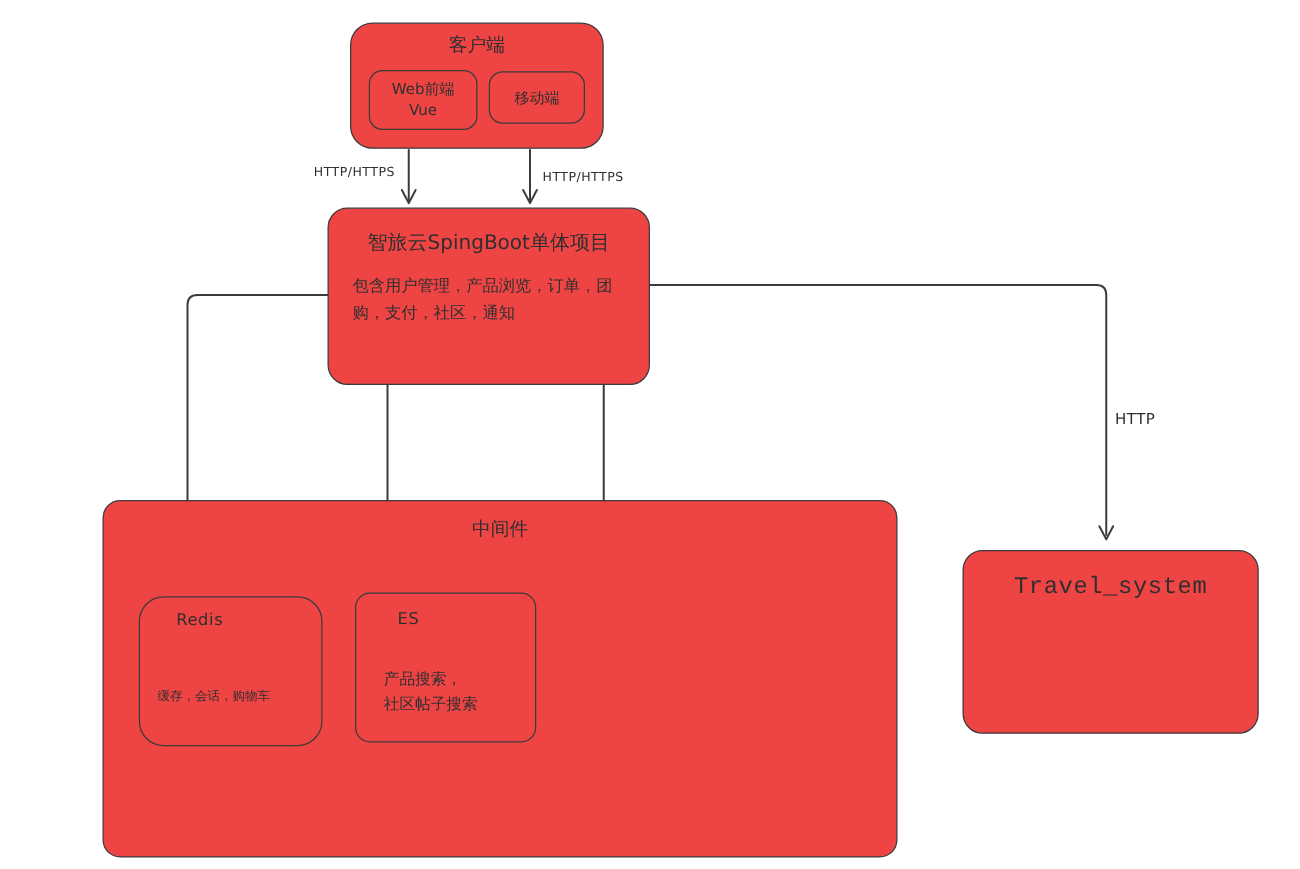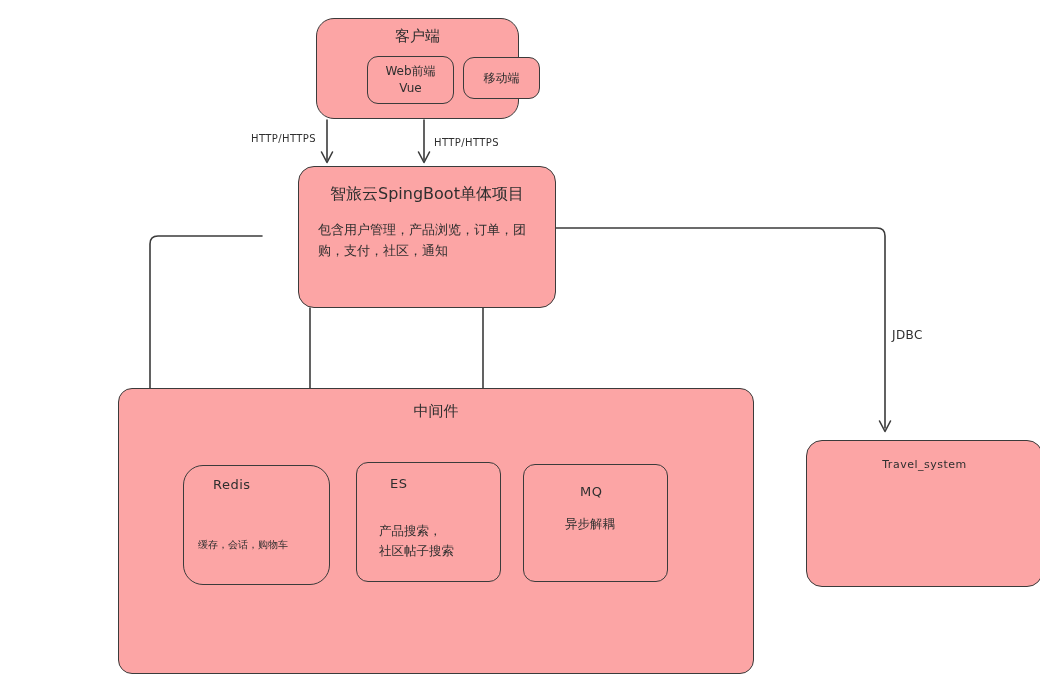--- a/index.html
+++ b/index.html
@@ -12,23 +12,22 @@
     width: 1040px;
     height: 695px;
     background: #ffffff;
     font-family: "DejaVu Sans", "Liberation Sans", sans-serif;
     color: #3b3b3b;
     overflow: hidden;
   }
   .node {
     position: absolute;
     border: 1.6px solid #3b3b3b;
-    background: #fca5a5;
+    background: #ef4444;
     box-sizing: border-box;
-    margin-left: 36px;
   }
   .label {
     position: absolute;
     color: #2f2f2f;
     white-space: pre-line;
   }
   .centered { text-align: center; left: 0; right: 0; }
   #svg-overlay {
     position: absolute;
     left: 0; top: 0;
@@ -96,39 +95,35 @@
 
   <div class="edge-label" style="left:251px; top:133px;">HTTP/HTTPS</div>
   <div class="edge-label" style="left:434px; top:137px;">HTTP/HTTPS</div>
 
   <div class="node" style="left:262px; top:166px; width:258px; height:142px; border-radius:16px;padding-left:26px;">
     <div class="label centered" style="top:17px; font-size:16px;">智旅云SpingBoot单体项目</div>
     <div class="label" style="left:19px; right:10px; top:52px; font-size:13px; line-height:1.65;">包含用户管理，产品浏览，订单，团
 购，支付，社区，通知</div>
   </div>
 
-  <div class="edge-label" style="left:892px; top:328px; font-size:12px;">JDBC</div>
+  <div class="edge-label" style="left:892px; top:328px; font-size:12px;">HTTP</div>
 
-  <div class="node" style="left:82px; top:388px; width:636px; height:286px; border-radius:14px;">
+  <div class="node" style="left:82px; top:400px; width:636px; height:286px; border-radius:14px;">
     <div class="label centered" style="top:13px; font-size:15px;">中间件</div>
 
     <div class="node" style="left:28px; top:76px; width:147px; height:120px; border-radius:20px;text-align:center;">
       <div class="label" style="left:29px; top:11px; font-size:13px; letter-spacing:0.5px;">Redis</div>
       <div class="label" style="left:14px; top:72px; font-size:10px;">缓存，会话，购物车</div>
     </div>
 
     <div class="node" style="left:201px; top:73px; width:145px; height:120px; border-radius:12px;">
       <div class="label" style="left:33px; top:13px; font-size:13px; letter-spacing:0.5px;">ES</div>
       <div class="label" style="left:22px; top:58px; font-size:12.5px; line-height:1.6;">产品搜索，
 社区帖子搜索</div>
     </div>
 
-    <div class="node" style="left:368px; top:75px; width:145px; height:118px; border-radius:12px;">
-      <div class="label" style="left:56px; top:19px; font-size:13px; letter-spacing:0.5px;">MQ</div>
-      <div class="label" style="left:41px; top:51px; font-size:12.5px;">异步解耦</div>
-    </div>
   </div>
 
   <div class="node" style="left:770px; top:440px; width:237px; height:147px; border-radius:16px;">
-    <div class="label centered" style="top:17px; font-size:11px; letter-spacing:0.5px;">Travel_system</div>
+    <div class="label centered" style="top:17px; font-size:19px; letter-spacing:0.5px;font-family:Liberation Mono, monospace;">Travel_system</div>
   </div>
 
 </div>
 
 </body></html>

